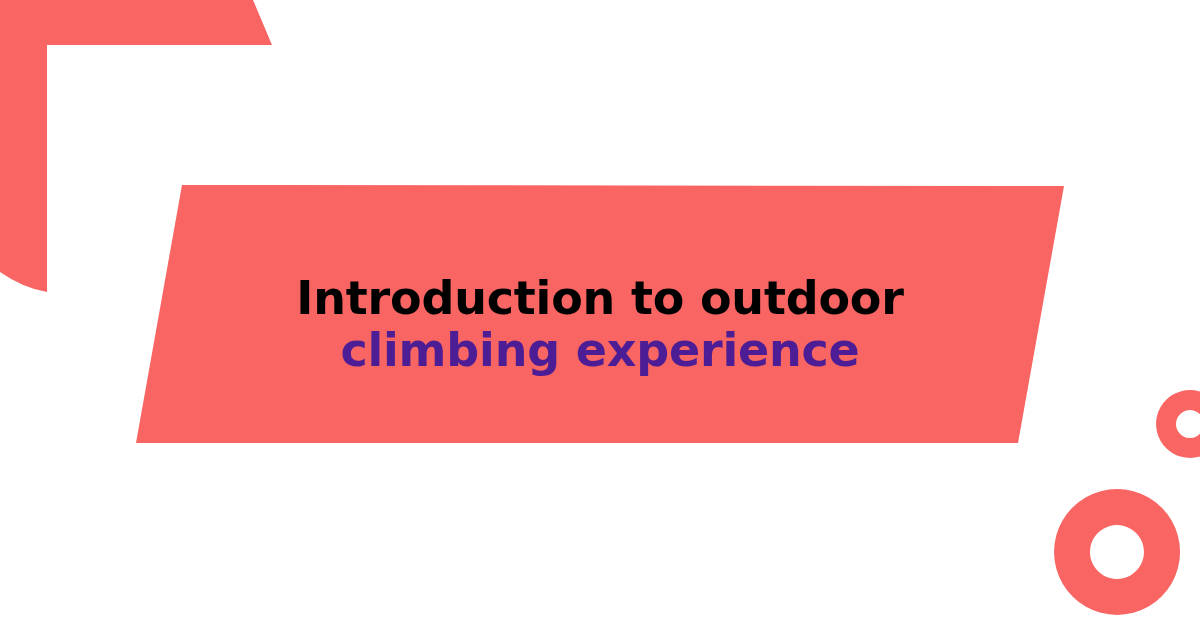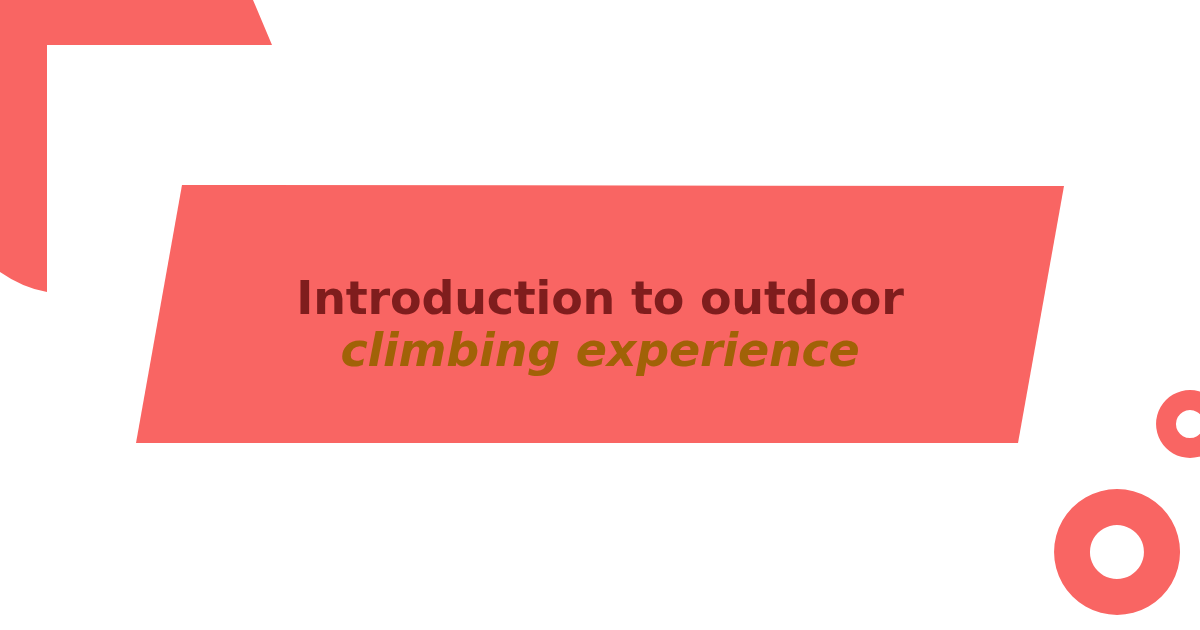--- a/index.html
+++ b/index.html
@@ -51,17 +51,17 @@
     <path id="corner-bracket-shape" d="M0,0 L253,0 L272,45 L47,45 L47,292 Q23,288 0,272 Z" fill="#F96563"></path>
 
     <path id="banner-shape" d="M182,185 L1064,186 L1018,443 L136,443 Z" fill="#F96563"></path>
 
     <path id="ring-small-shape" fill="#F96563" fill-rule="evenodd" d="M1190,390 a34,34 0 1,0 0.1,0 Z M1190,410 a14,14 0 1,1 -0.1,0 Z"></path>
 
     <path id="ring-large-shape" fill="#F96563" fill-rule="evenodd" d="M1117,489 a63,63 0 1,0 0.1,0 Z M1117,525 a27,27 0 1,1 -0.1,0 Z"></path>
   </svg>
 
   <div id="title-block">
-    <span class="title-line" style="color: #7f1d1d;">Introduction to outdoor</span>
-    <span class="title-line" style="color: #a16207; font-style: italic;">climbing experience</span>
+    <span class="title-line" style="color: #000000;">Introduction to outdoor</span>
+    <span class="title-line" style="color: #4c1d95;">climbing experience</span>
   </div>
 
 </div>
 
 </body></html>

